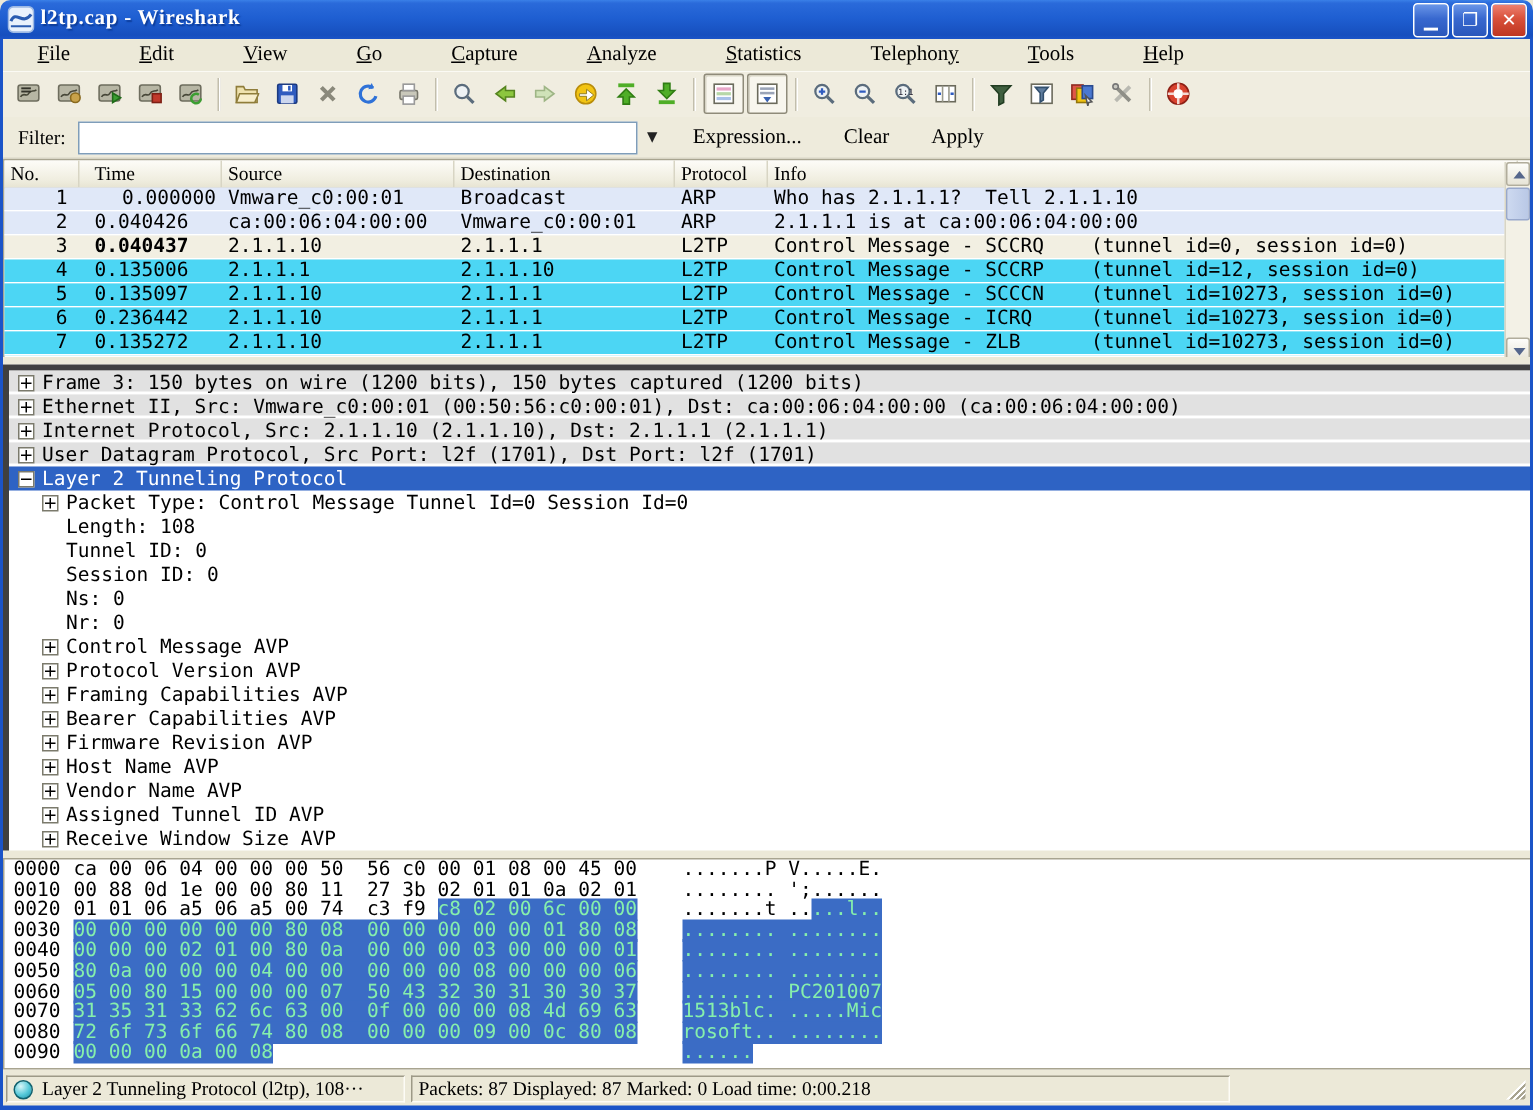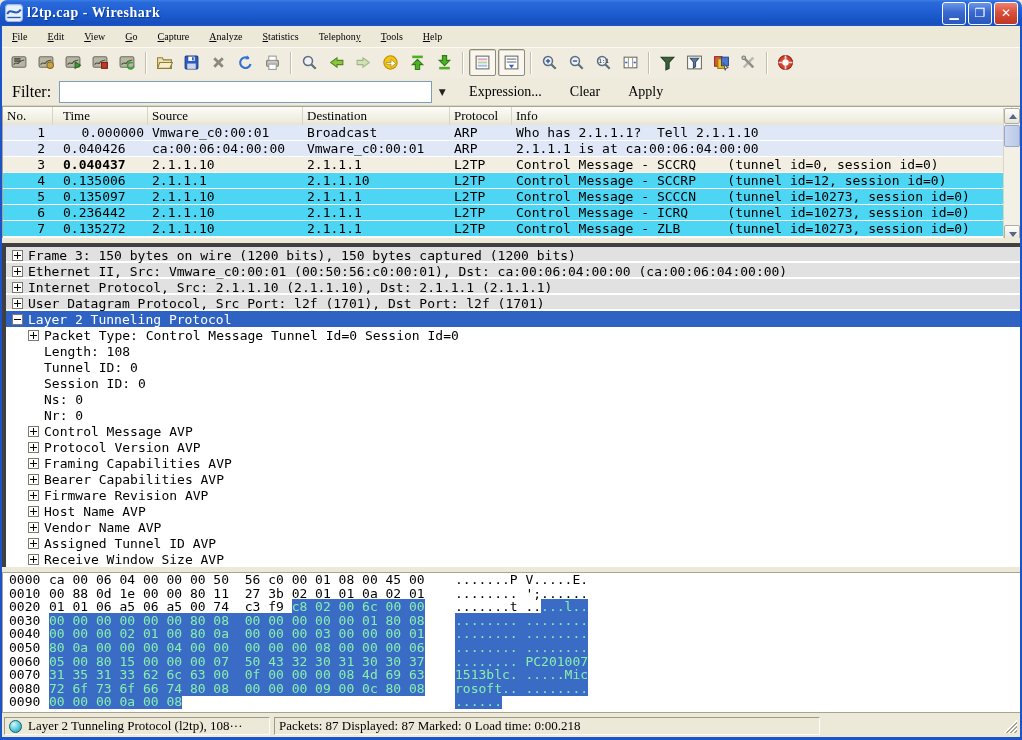--- a/index.html
+++ b/index.html
@@ -18,34 +18,34 @@
   #title-text{font-weight:bold;font-size:14px;letter-spacing:.5px;
     text-shadow:1px 1px 1px #0b3a96;white-space:pre;}
   #caption-buttons{margin-left:auto;margin-right:4px;display:flex;gap:2px;}
   .capbtn{width:22px;height:21px;border-radius:3px;border:1px solid #fff;
     background:linear-gradient(180deg,#6a96e8,#3868cf 45%,#2a57bb);display:flex;
     align-items:center;justify-content:center;color:#fff;font-size:12px;font-family:"DejaVu Sans",sans-serif;}
   .capbtn.close{background:linear-gradient(180deg,#ee8171,#d8503a 45%,#bf3621);}
   
   #menubar{left:2px;top:26px;width:1018px;height:21px;background:#ece9d8;display:flex;
     align-items:center;border-bottom:1px solid #e2dfcd;}
-  .menu-item{padding:2px 10px;font-size:10px;color:#000;white-space:pre;}
+  .menu-item{padding:2px 23px;font-size:14px;color:#000;white-space:pre;}
   .menu-item .u{text-decoration:underline;}
   
   #toolbar{left:2px;top:47px;width:1018px;height:31px;background:#f0ede0;display:flex;
     align-items:center;border-bottom:1px solid #c9c5b4;box-shadow:inset 0 1px 0 #fbfaf4;padding-left:4px;}
   .tbtn{width:25px;height:25px;margin:0 1px;display:flex;align-items:center;justify-content:center;flex:none;}
   .tbtn.toggle{border:1px solid #8f8b7a;border-radius:2px;background:#f8f6ee;
     box-shadow:inset 1px 1px 0 #d8d5c6;}
   .tbtn svg{width:17px;height:17px;}
   .tsep{width:1px;height:22px;background:#c2beac;margin:0 4px;flex:none;border-right:1px solid #fff;}
   
   #filterbar{left:2px;top:78px;width:1018px;height:27px;background:#eeebdc;display:flex;
     align-items:center;border-bottom:1px solid #d8d5c5;}
-  #filter-label{font-size:16px;margin:0 8px 0 10px;}
+  #filter-label{font-size:13px;margin:0 8px 0 10px;}
   #filter-input{width:365px;height:18px;border:1px solid #7f9db9;background:#fff;
     font-family:"DejaVu Sans Mono",monospace;font-size:12px;padding:1px 3px;}
   #filter-drop{width:16px;height:20px;display:flex;align-items:center;justify-content:center;
     font-size:9px;color:#222;margin-left:2px;font-family:"DejaVu Sans",sans-serif;}
   .flat-btn{font-size:14px;padding:2px 9px;white-space:nowrap;color:#000;}
   #expression-btn{margin-left:10px;} #clear-btn{margin-left:10px;} #apply-btn{margin-left:10px;}
   
   #packet-list{left:2px;top:106px;width:1018px;height:134px;background:#fff;
     border:1px solid #a8a490;border-top-color:#8d English;}
   #plist-header{position:absolute;left:0;top:0;right:0;height:18px;display:flex;

